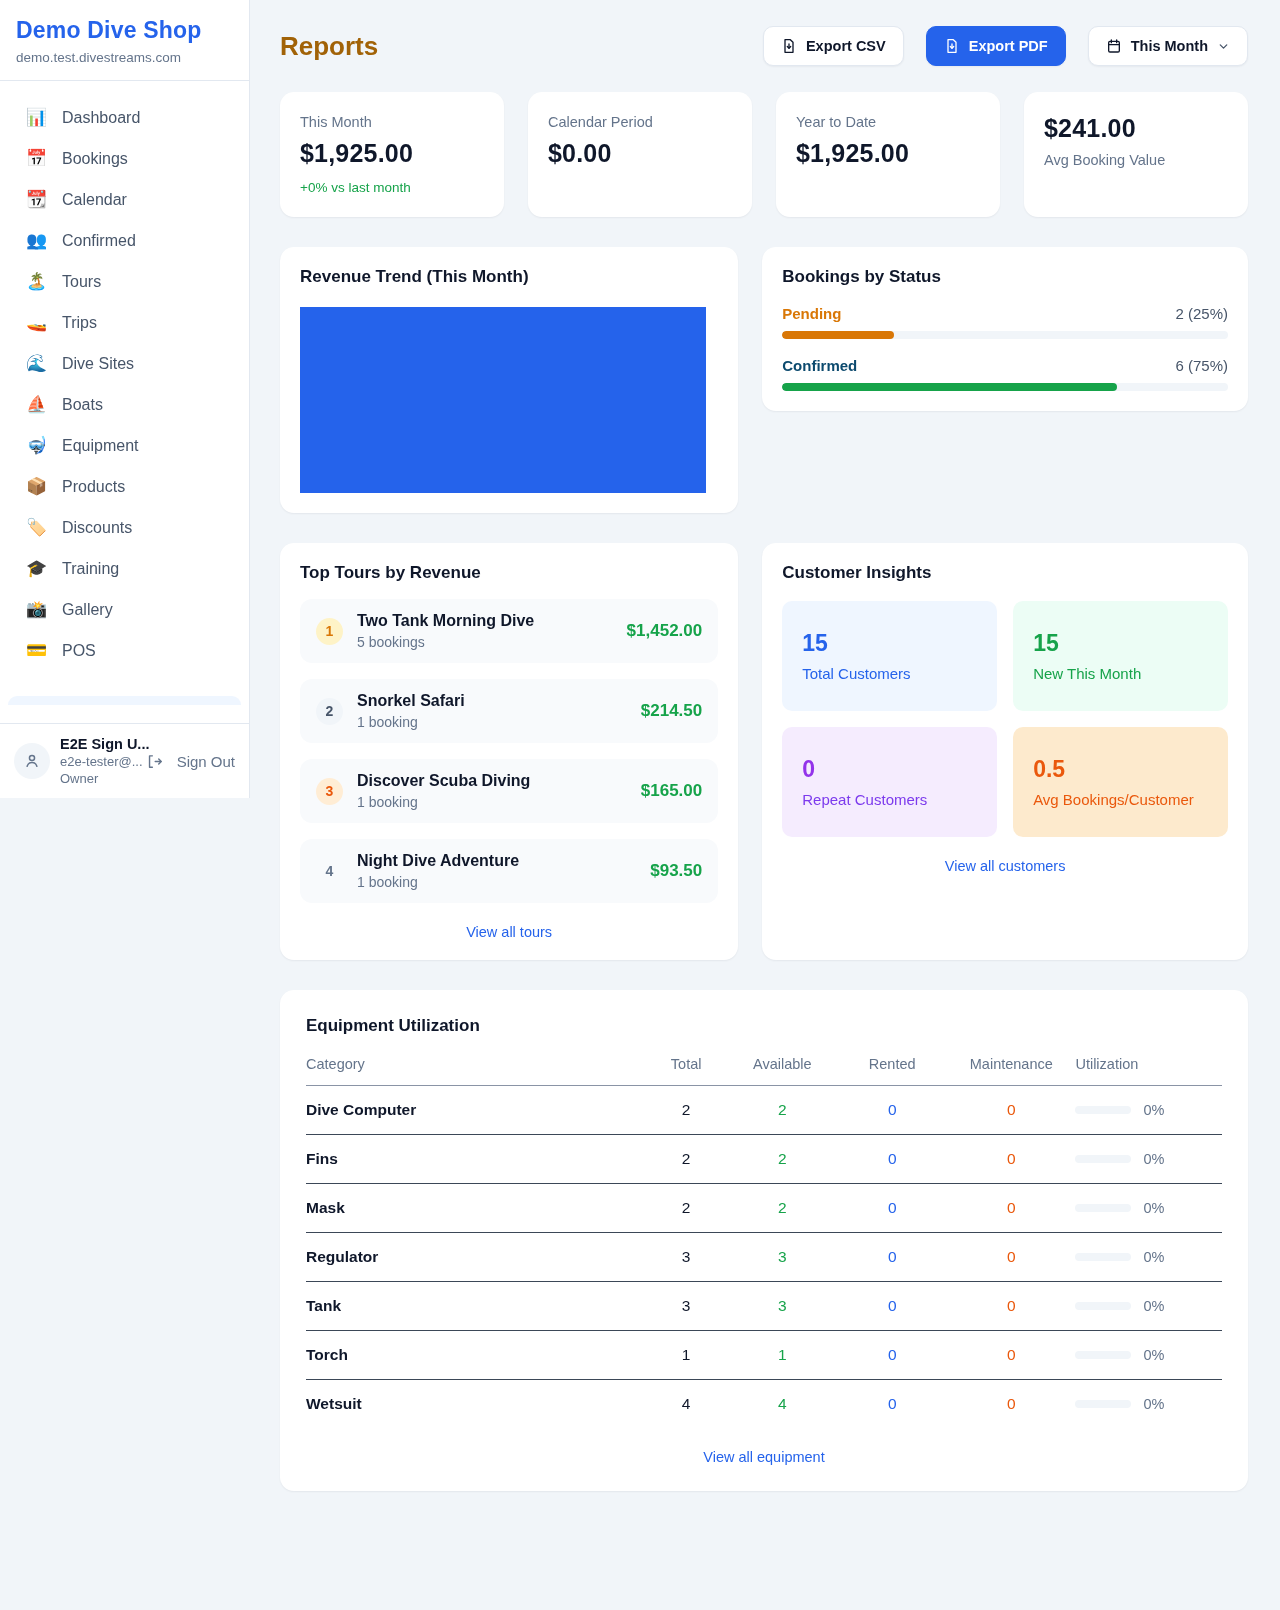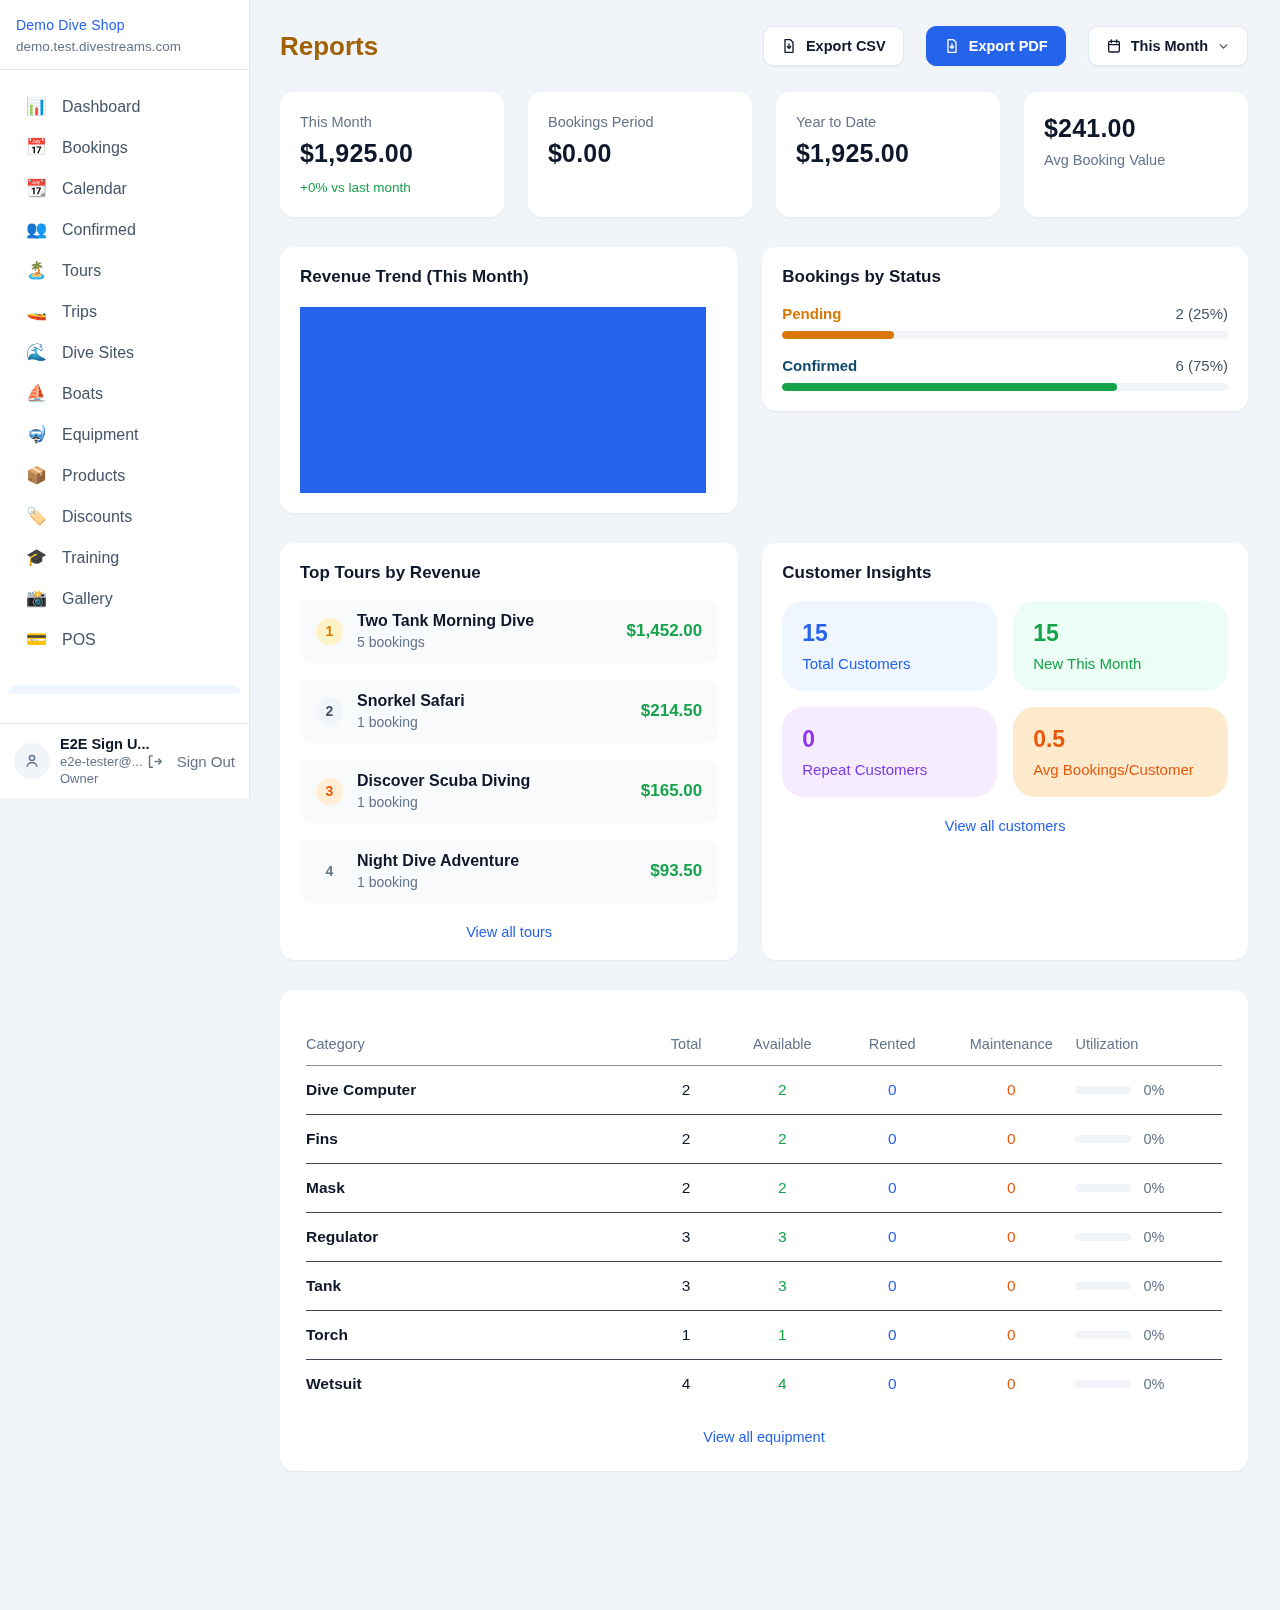--- a/index.html
+++ b/index.html
@@ -7,21 +7,21 @@
   body {
     font-family: "Liberation Sans", "DejaVu Sans", sans-serif;
     background:#f1f5f9; color:#0f172a; position:relative; overflow:hidden;
   }
   
   .sidebar {
     position:absolute; left:0; top:0; width:250px; height:798px;
     background:#fff; border-right:1px solid #e2e8f0;
   }
   .brand { padding:17px 16px 15px; border-bottom:1px solid #e2e8f0; }
-  .brand-name { color:#2563eb; font-size:14px; font-weight:400; letter-spacing:.2px; }
+  .brand-name { color:#2563eb; font-size:23px; font-weight:700; letter-spacing:.2px; }
   .brand-domain { color:#64748b; font-size:13.5px; margin-top:6px; }
   .nav { padding:16px 8px 0; }
   .nav-item {
     display:flex; align-items:center; gap:14px; padding:10px 18px;
     color:#475569; font-size:16px; border-radius:10px; cursor:pointer;
   }
   .nav-icon { width:22px; font-size:17px; text-align:center; flex:none; }
   .nav-active-stub { height:9px; background:#eff6ff; border-radius:10px 10px 0 0; margin-top:25px; }
   .user-footer {
     position:absolute; bottom:0; left:0; right:0; border-top:1px solid #e2e8f0;
@@ -81,21 +81,21 @@
   .rank.r2 { background:#f1f5f9; color:#475569; }
   .rank.r3 { background:#ffedd5; color:#ea580c; }
   .rank.r4 { background:transparent; color:#64748b; }
   .tour-name { font-size:16px; font-weight:700; color:#0f172a; }
   .tour-sub { font-size:14px; color:#64748b; margin-top:4px; }
   .tour-amount { margin-left:auto; font-size:17px; font-weight:700; color:#16a34a; }
   .view-link { display:block; text-align:center; color:#2563eb; font-size:14.5px;
     margin-top:21px; text-decoration:none; cursor:pointer; }
   
   .insights-grid { display:grid; grid-template-columns:1fr 1fr; gap:16px; margin-top:18px; }
-  .tile { border-radius:22px; padding:19px 20px; }
+  .tile { border-radius:10px; padding:29px 20px; }
   .tile-value { font-size:23px; font-weight:800; }
   .tile-label { font-size:15px; margin-top:8px; }
   .tile.blue { background:#eff6ff; } .tile.blue .tile-value{color:#2563eb;} .tile.blue .tile-label{color:#2563eb;}
   .tile.green { background:#ecfdf5; } .tile.green .tile-value{color:#16a34a;} .tile.green .tile-label{color:#16a34a;}
   .tile.purple { background:#f5ecfe; } .tile.purple .tile-value{color:#9333ea;} .tile.purple .tile-label{color:#7c3aed;}
   .tile.orange { background:#fdeacd; } .tile.orange .tile-value{color:#ea580c;} .tile.orange .tile-label{color:#ea580c;}
   
   .equip-card { padding:26px; }
   table { width:100%; border-collapse:collapse; margin-top:20px; }
   th { font-size:14.5px; color:#64748b; font-weight:400; text-align:center;
@@ -237,21 +237,21 @@
     </div>
   </div>
 
   <div class="stats-grid">
     <div class="card stat-card">
       <div class="stat-label">This Month</div>
       <div class="stat-value">$1,925.00</div>
       <div class="stat-delta">+0% vs last month</div>
     </div>
     <div class="card stat-card">
-      <div class="stat-label">Bookings Period</div>
+      <div class="stat-label">Calendar Period</div>
       <div class="stat-value">$0.00</div>
     </div>
     <div class="card stat-card">
       <div class="stat-label">Year to Date</div>
       <div class="stat-value">$1,925.00</div>
     </div>
     <div class="card stat-card flip">
       <div class="stat-value">$241.00</div>
       <div class="stat-label">Avg Booking Value</div>
     </div>
@@ -341,20 +341,21 @@
         <div class="tile orange">
           <div class="tile-value">0.5</div>
           <div class="tile-label">Avg Bookings/Customer</div>
         </div>
       </div>
       <a class="view-link">View all customers</a>
     </div>
   </div>
 
   <div class="card equip-card">
+    <div class="card-title">Equipment Utilization</div>
     <table>
       <thead>
         <tr>
           <th class="cat">Category</th>
           <th>Total</th>
           <th>Available</th>
           <th>Rented</th>
           <th>Maintenance</th>
           <th class="util">Utilization</th>
         </tr>

